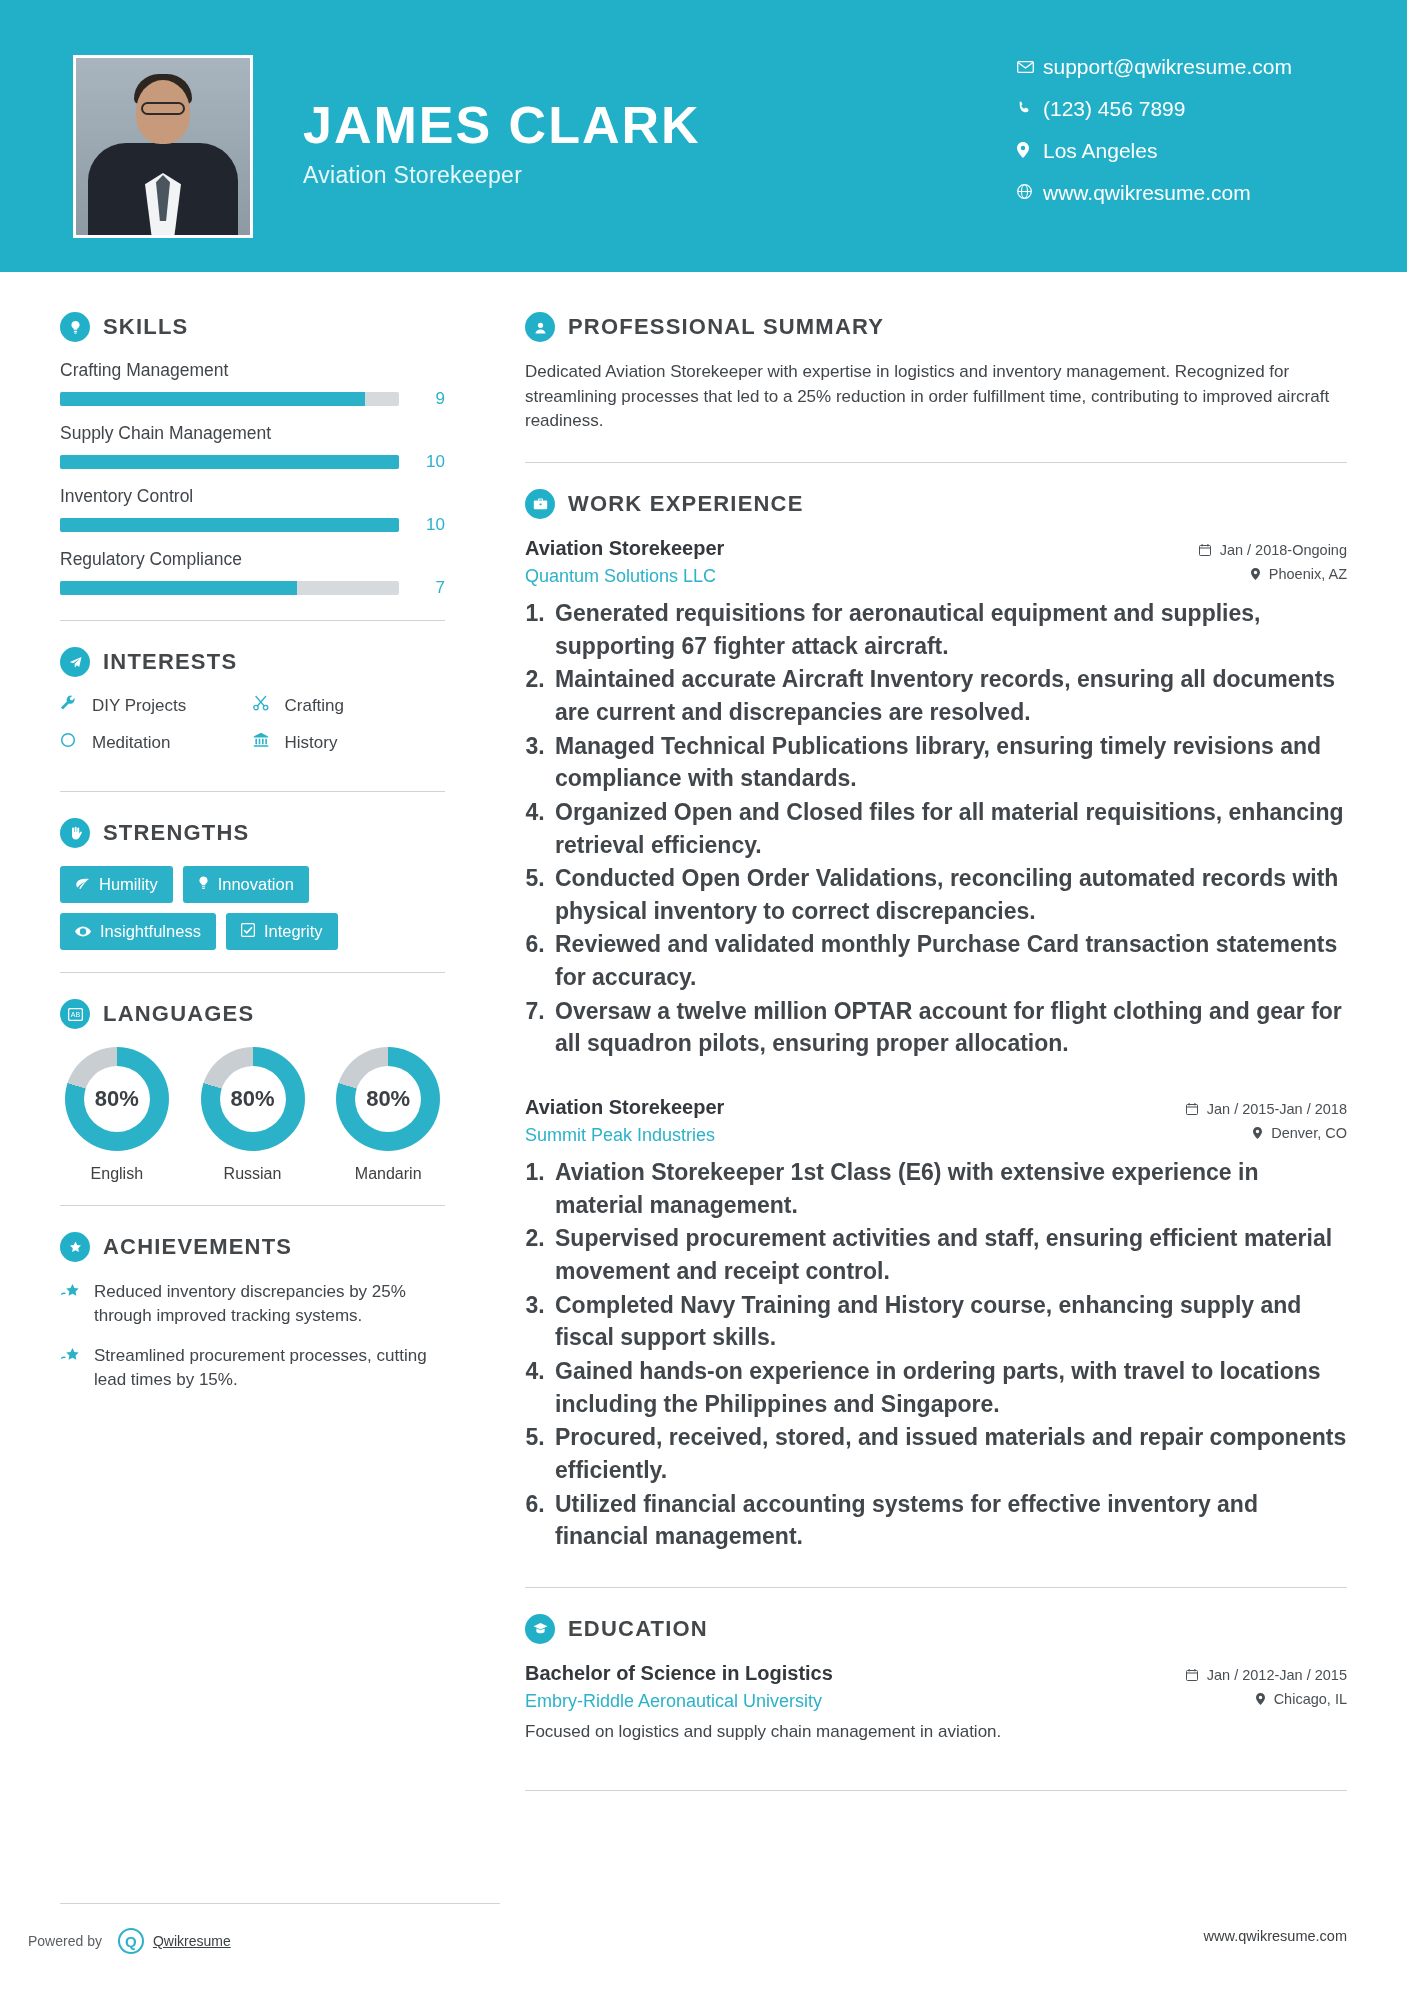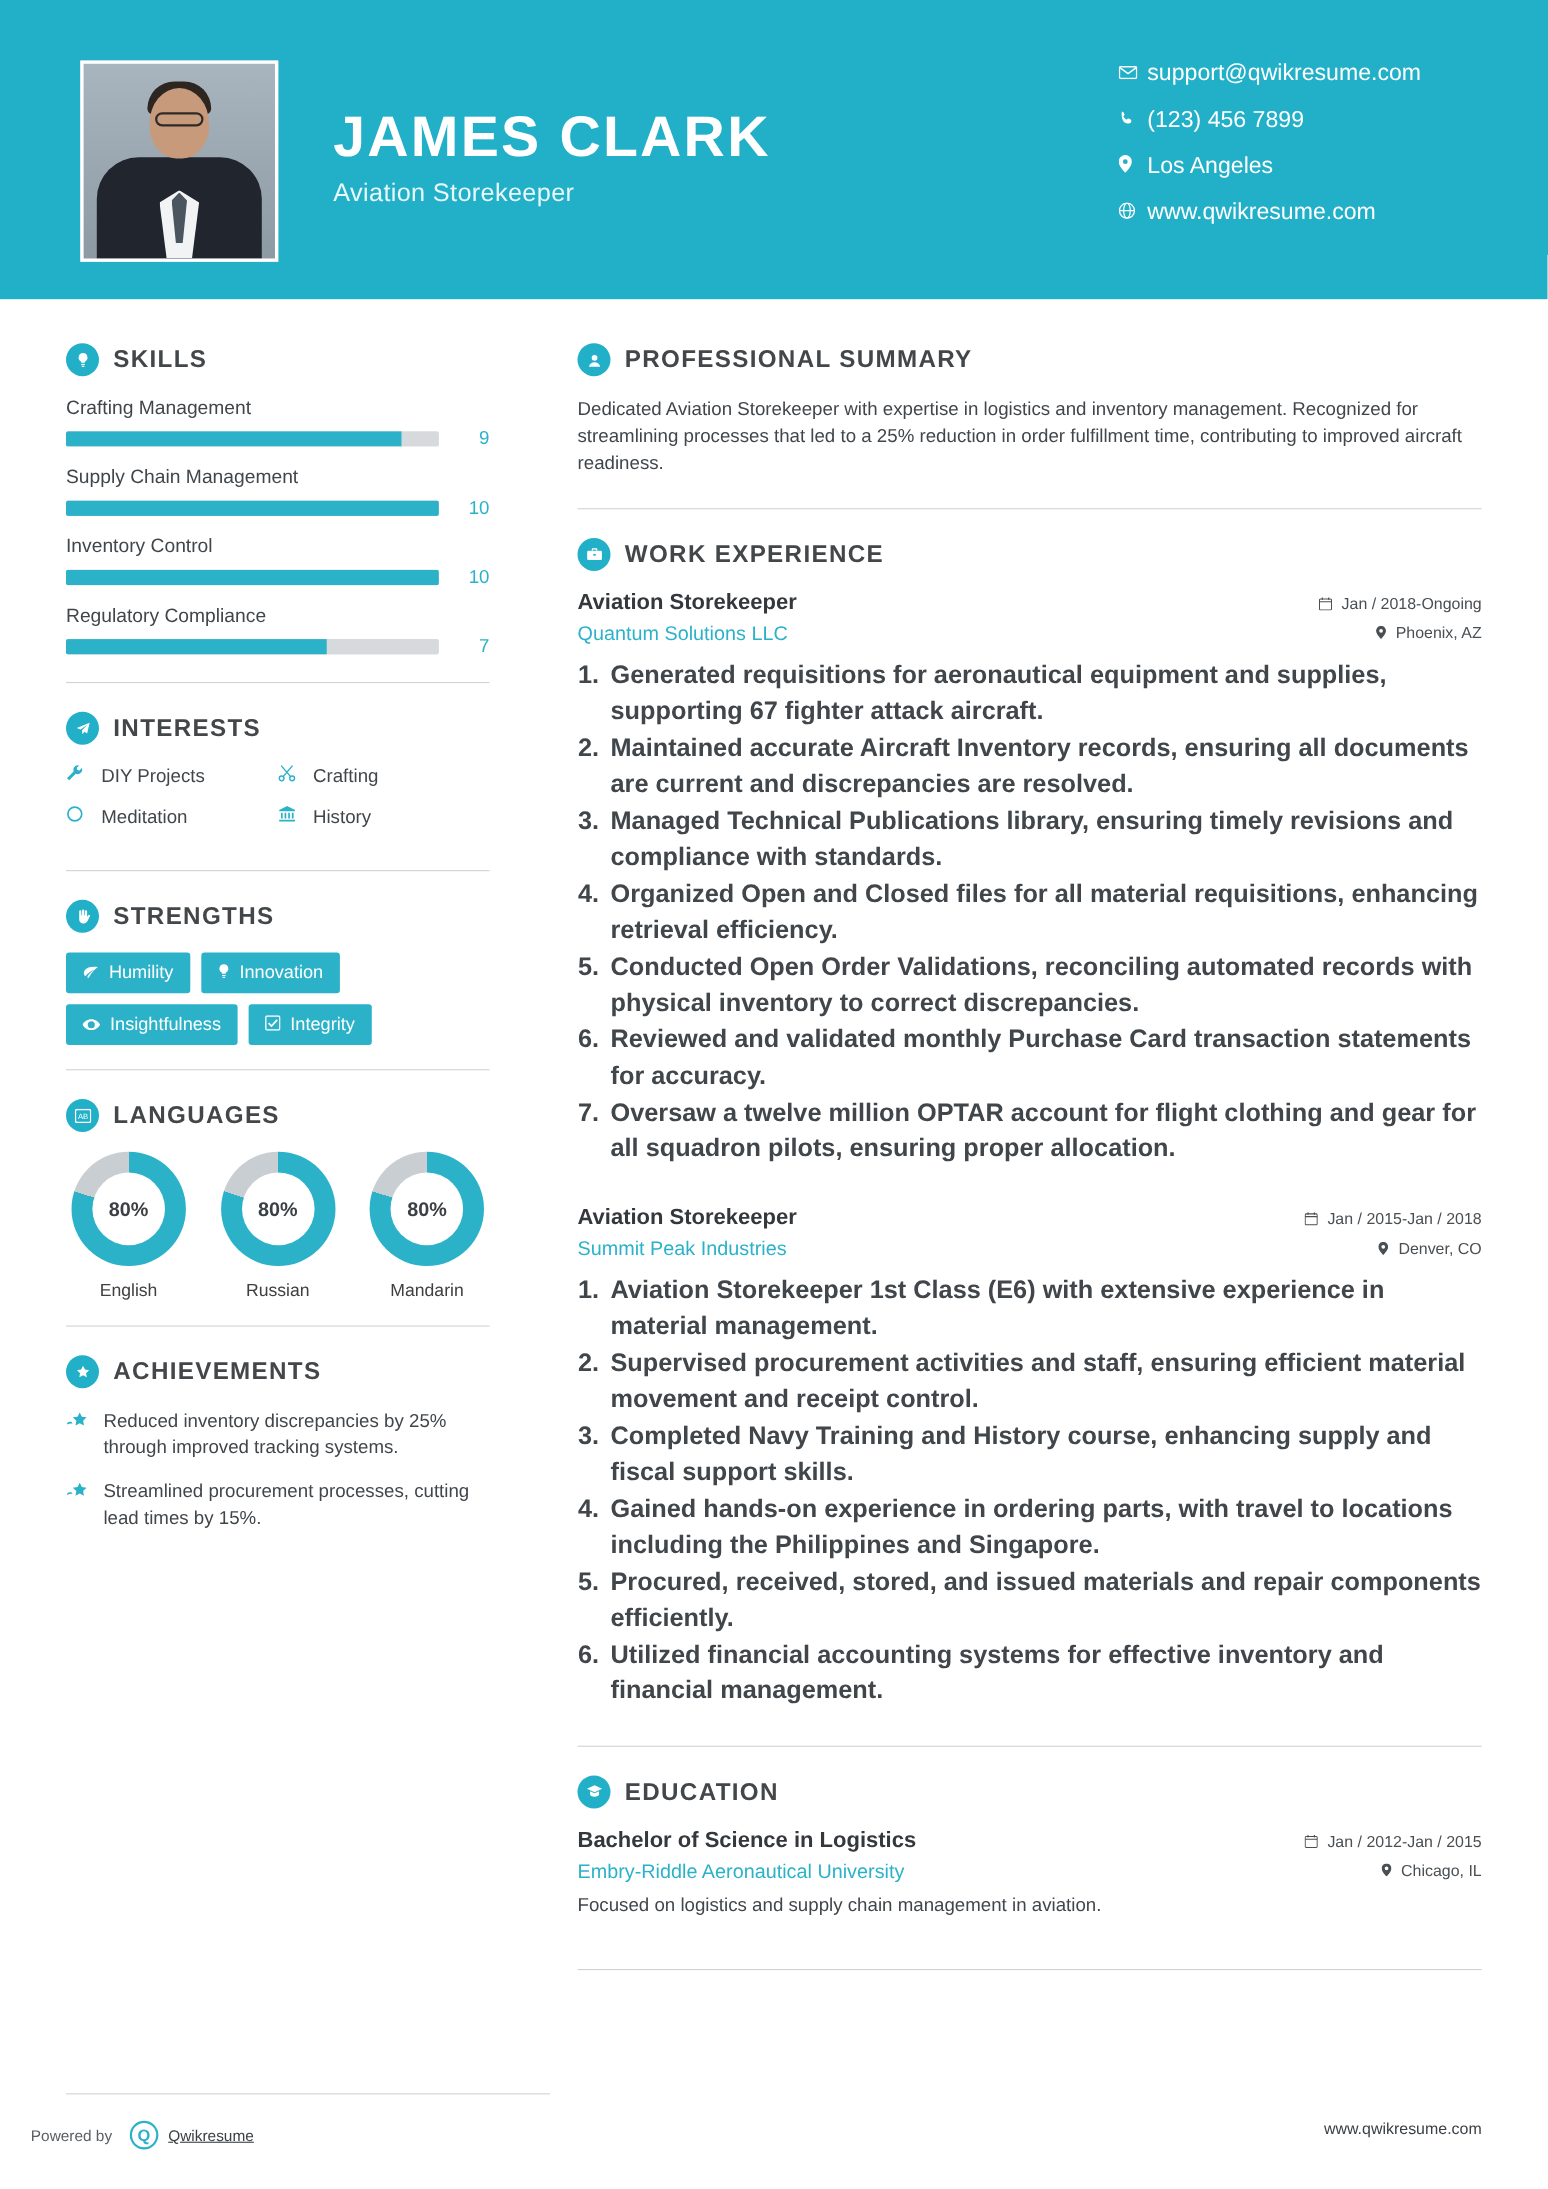--- a/index.html
+++ b/index.html
@@ -142,39 +142,39 @@
   .donut {
     width: 104px; height: 104px; border-radius: 50%;
     margin: 0 auto;
     display: flex; align-items: center; justify-content: center;
     position: relative;
   }
   .donut .hole {
     width: 66px; height: 66px; border-radius: 50%;
     background: #fff;
     display: flex; align-items: center; justify-content: center;
-    font-size: 18px; color: #3b4044; font-weight: bold;
+    font-size: 22px; color: #3b4044; font-weight: bold;
   }
   .lang .lname { margin-top: 14px; font-size: 16px; color: #404040; }
 
   
   .ach { display: flex; margin-bottom: 16px; }
   .ach .ico { width: 34px; flex: none; color: #2bb2c9; font-size: 18px; padding-top: 2px; }
   .ach .txt { font-size: 17px; line-height: 1.42; color: #41464b; }
 
   
   .summary { font-size: 17px; line-height: 1.45; color: #41464b; }
   .rdivider { height: 1px; background: #cfd3d6; margin: 28px 0 26px 0; }
 
   .job { margin-bottom: 8px; }
   .job-top { display: flex; justify-content: space-between; align-items: baseline; }
   .job-title { font-size: 20px; font-weight: bold; color: #34383c; }
   .job-meta { font-size: 14.5px; color: #4a4f53; white-space: nowrap; padding-left: 13px; }
   .job-meta .ico { color: #4a4f53; margin-right: 5px; }
-  .job-sub { display: flex; justify-content: space-between; align-items: center; margin-top: 6px; gap: 40px; }
+  .job-sub { display: flex; justify-content: space-between; align-items: flex-start; margin-top: 6px; gap: 40px; }
   .job-company { font-size: 18px; color: #2bb2c9; }
   ol.duties { margin: 10px 0 0 26px; }
   ol.duties li { font-size: 23px; line-height: 1.42; color: #41464b; margin-bottom: 1px; padding-left: 4px; font-weight: bold; }
 
   .edu-desc { font-size: 17px; color: #41464b; margin-top: 10px; }
 
   
   .footer {
     position: absolute;
     left: 0; right: 0; bottom: 36px;

